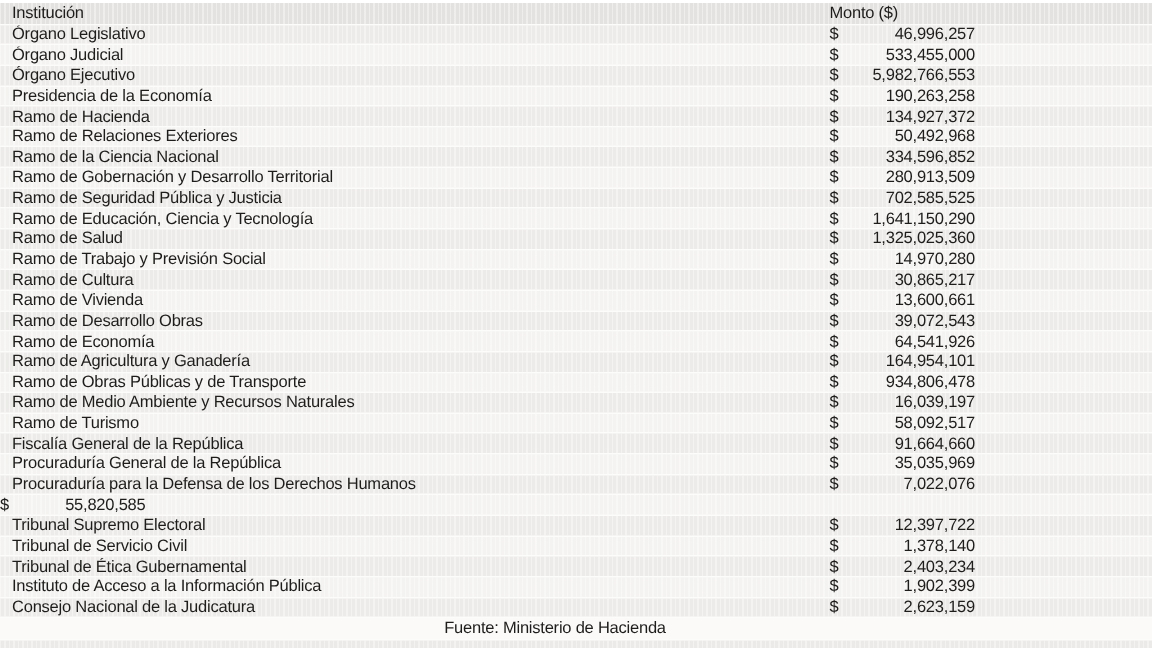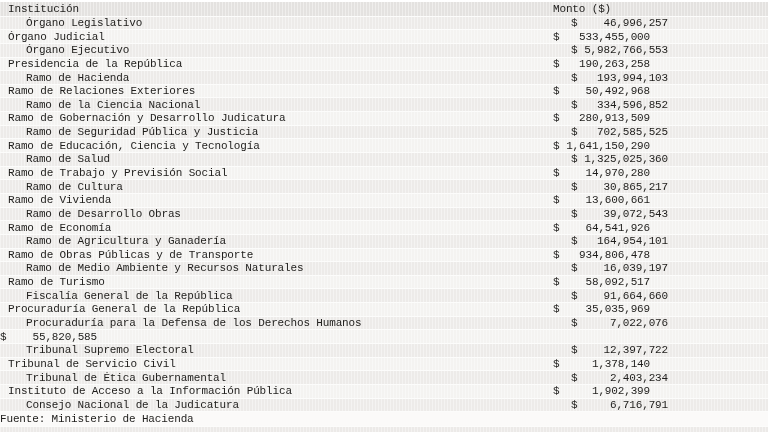--- a/index.html
+++ b/index.html
@@ -1,21 +1,21 @@
 <!DOCTYPE html>
 <html style="--header-bg: #e4e2e0; --row-shaded: #edebe9; --row-light: #f4f3f1;"><head>
 <meta charset="utf-8">
 <style>
   html, body { margin: 0; padding: 0; }
   .page {
     position: relative;
     width: 768px;
     height: 432px;
     background: #ffffff;
-    font-family: Liberation Mono, monospace;
+    font-family: Liberation Sans, sans-serif;
     font-size: 11px;
     color: #1e1d1b;
     overflow: hidden;
   }
   .table {
     position: absolute;
     left: 0; top: 2px;
     width: 768px; height: 425px;
     display: flex;
     flex-direction: column;
@@ -30,41 +30,41 @@
     background-image: repeating-linear-gradient(90deg,
       rgba(255,255,255,0.40) 0px, rgba(255,255,255,0.40) 1px,
       rgba(0,0,0,0) 1px, rgba(0,0,0,0) 3px);
   }
   .tbody {
     flex: 29;
     display: flex;
     flex-direction: column;
   }
   .header-row { background-color: var(--header-bg, #e4e2e0); }
-  .r-shaded   { background-color: var(--row-shaded, #edebe9); padding-left: 18px; }
+  .r-shaded   { background-color: var(--row-shaded, #edebe9); }
   .r-light    { background-color: var(--row-light, #f4f3f1); }
   .footer-row {
     background-color: #fbfaf9;
     background-image: none;
   }
   .cell.inst {
     width: 545px;
     padding-left: 8px;
     overflow: hidden;
   }
   .cell.monto {
     width: 97px;
     display: flex;
     justify-content: space-between;
     align-items: center;
   }
   .cell.monto-header { width: 97px; }
   .footer-src {
     width: 740px;
-    text-align: left;
+    text-align: center;
   }
   .bottom-strip {
     position: absolute;
     left: 0; bottom: 0;
     width: 768px; height: 5px;
     background-color: #eceae8;
     background-image: repeating-linear-gradient(90deg,
       rgba(255,255,255,0.40) 0px, rgba(255,255,255,0.40) 1px,
       rgba(0,0,0,0) 1px, rgba(0,0,0,0) 3px);
   }
@@ -96,49 +96,49 @@
     </div>
   </div>
         <div class="row r-shaded">
     <div class="cell inst">Órgano Ejecutivo</div>
     <div class="cell monto">
       <span>$</span>
       <span>5,982,766,553</span>
     </div>
   </div>
         <div class="row r-light">
-    <div class="cell inst">Presidencia de la República</div>
+    <div class="cell inst">Presidencia de la Economía</div>
     <div class="cell monto">
       <span>$</span>
       <span>190,263,258</span>
     </div>
   </div>
         <div class="row r-shaded">
     <div class="cell inst">Ramo de Hacienda</div>
     <div class="cell monto">
       <span>$</span>
-      <span>193,994,103</span>
+      <span>134,927,372</span>
     </div>
   </div>
         <div class="row r-light">
     <div class="cell inst">Ramo de Relaciones Exteriores</div>
     <div class="cell monto">
       <span>$</span>
       <span>50,492,968</span>
     </div>
   </div>
         <div class="row r-shaded">
     <div class="cell inst">Ramo de la Ciencia Nacional</div>
     <div class="cell monto">
       <span>$</span>
       <span>334,596,852</span>
     </div>
   </div>
         <div class="row r-light">
-    <div class="cell inst">Ramo de Gobernación y Desarrollo Judicatura</div>
+    <div class="cell inst">Ramo de Gobernación y Desarrollo Territorial</div>
     <div class="cell monto">
       <span>$</span>
       <span>280,913,509</span>
     </div>
   </div>
         <div class="row r-shaded">
     <div class="cell inst">Ramo de Seguridad Pública y Justicia</div>
     <div class="cell monto">
       <span>$</span>
       <span>702,585,525</span>
@@ -273,21 +273,21 @@
     <div class="cell inst">Instituto de Acceso a la Información Pública</div>
     <div class="cell monto">
       <span>$</span>
       <span>1,902,399</span>
     </div>
   </div>
         <div class="row r-shaded">
     <div class="cell inst">Consejo Nacional de la Judicatura</div>
     <div class="cell monto">
       <span>$</span>
-      <span>6,716,791</span>
+      <span>2,623,159</span>
     </div>
   </div>
       </div>
 
     <div class="row footer-row">
       <div class="footer-src">Fuente: Ministerio de Hacienda</div>
     </div>
 
   </div>
   <div class="bottom-strip"></div>

